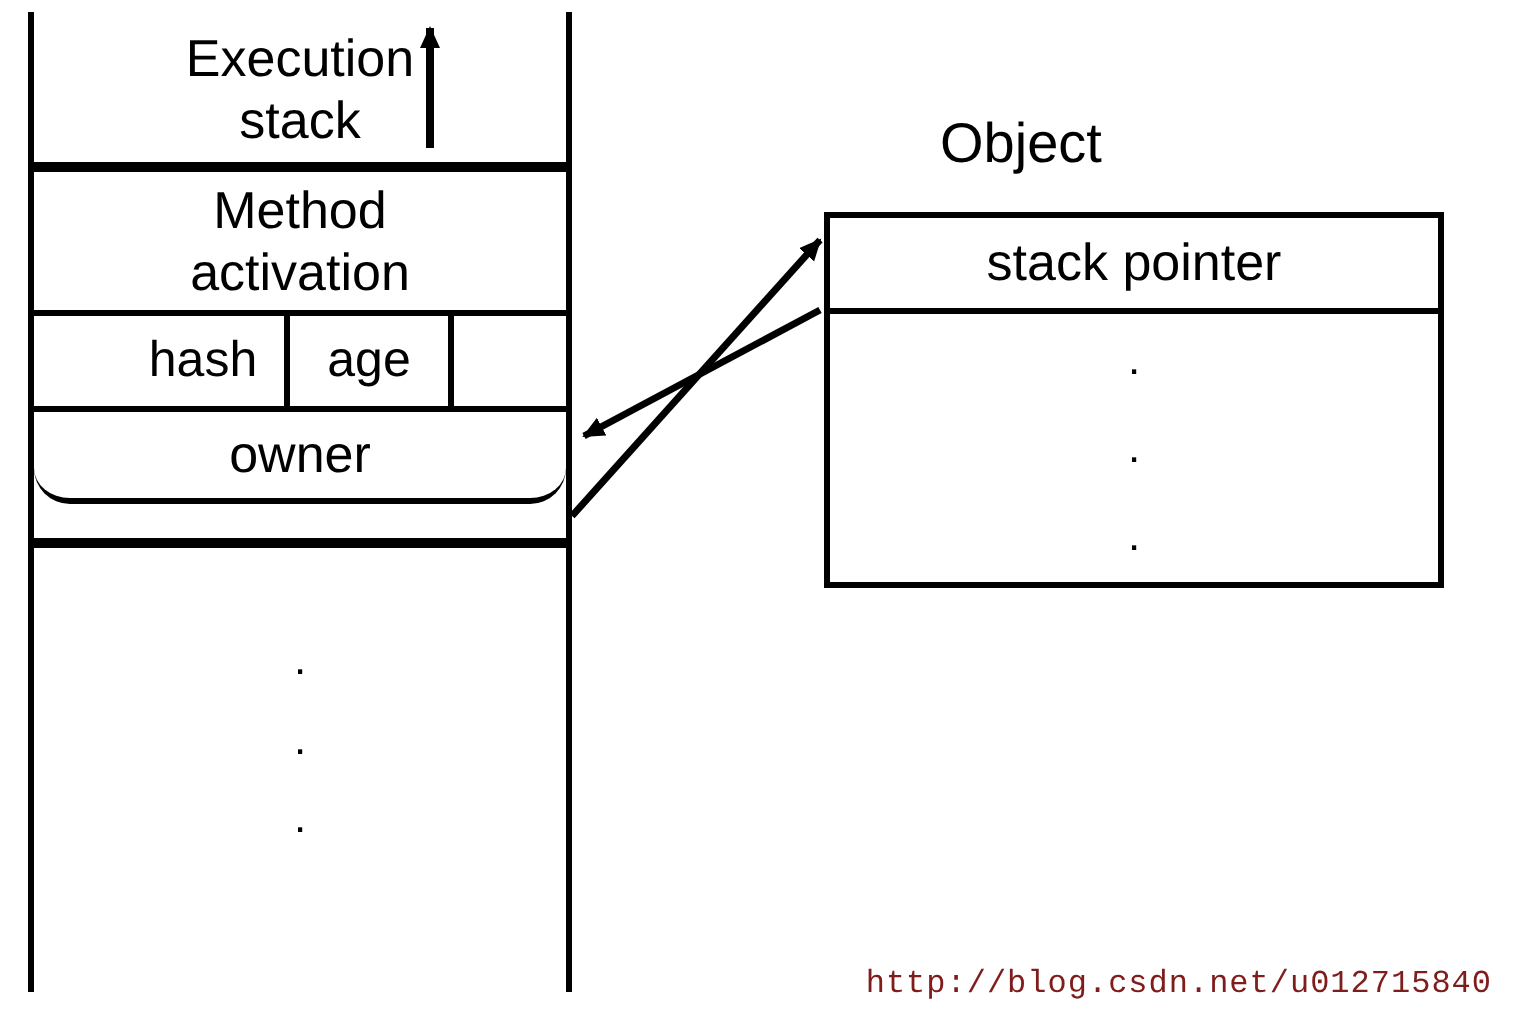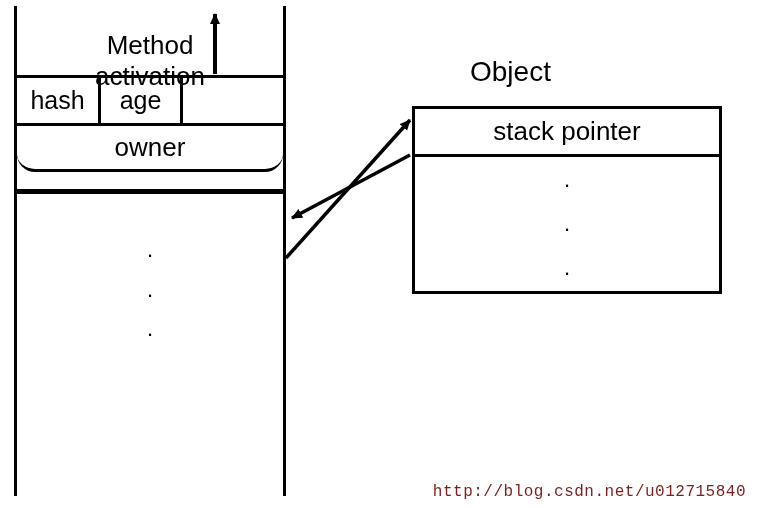--- a/index.html
+++ b/index.html
@@ -31,37 +31,37 @@
     position: relative;
   }
   .heavy-sep {
     border-bottom: 5px solid #000;
   }
   .method-act {
     height: 72px;
     text-align: center;
     font-size: 26px;
     line-height: 1.2;
-    padding-top: 24px;
+    padding-top: 4px;
     border-bottom: 3px solid #000;
   }
   .fields-row {
     display: flex;
     height: 48px;
     border-bottom: 3px solid #000;
   }
   .fields-row > div {
     border-right: 3px solid #000;
     display: flex;
     align-items: center;
     justify-content: center;
     font-size: 25px;
   }
   .fields-row > div:last-child { border-right: none; }
-  .f-hash { flex: 0 0 84px; }
+  .f-hash { flex: 0 0 84px; margin-left: 44px; }
   .f-age  { flex: 0 0 82px; }
   .f-bits { flex: 0 0 60px; }
   .f-rest { flex: 1; }
   .owner-row {
     height: 46px;
     border-bottom: 3px solid #000;
     display: flex; align-items: center; justify-content: center;
     font-size: 26px;
     border-radius: 18px;
   }
@@ -115,20 +115,24 @@
     font-family: "Courier New", monospace;
     font-size: 16px;
     color: #7f1d1d;
     letter-spacing: 0.5px;
   }
 </style>
 </head>
 <body>
 
 <div class="stack-col">
+  <div class="stack-header heavy-sep">
+    <span>Execution</span><br>
+    <span>stack</span>
+  </div>
   <div class="method-act">
     <span>Method</span><br>
     <span>activation</span>
   </div>
   <div class="fields-row">
     <div class="f-hash">hash</div>
     <div class="f-age">age</div>
     <div class="f-rest"></div>
   </div>
   <div class="owner-row">

